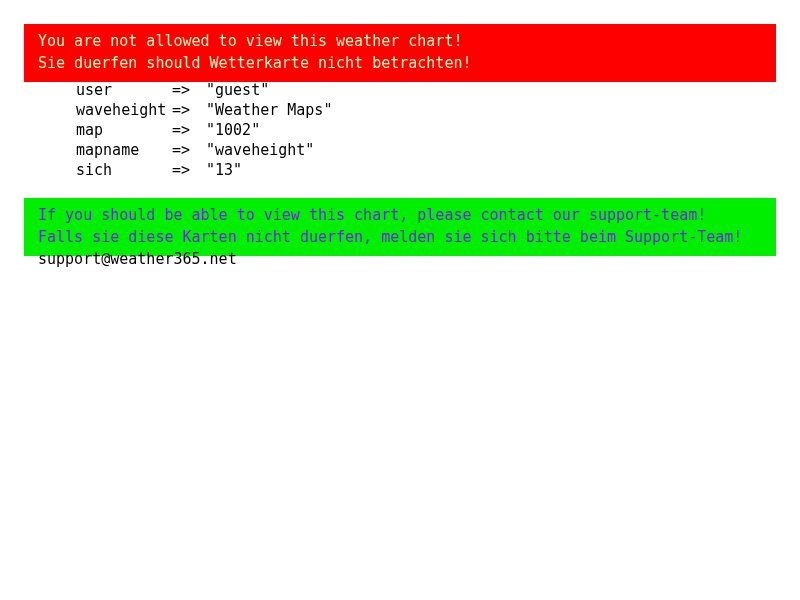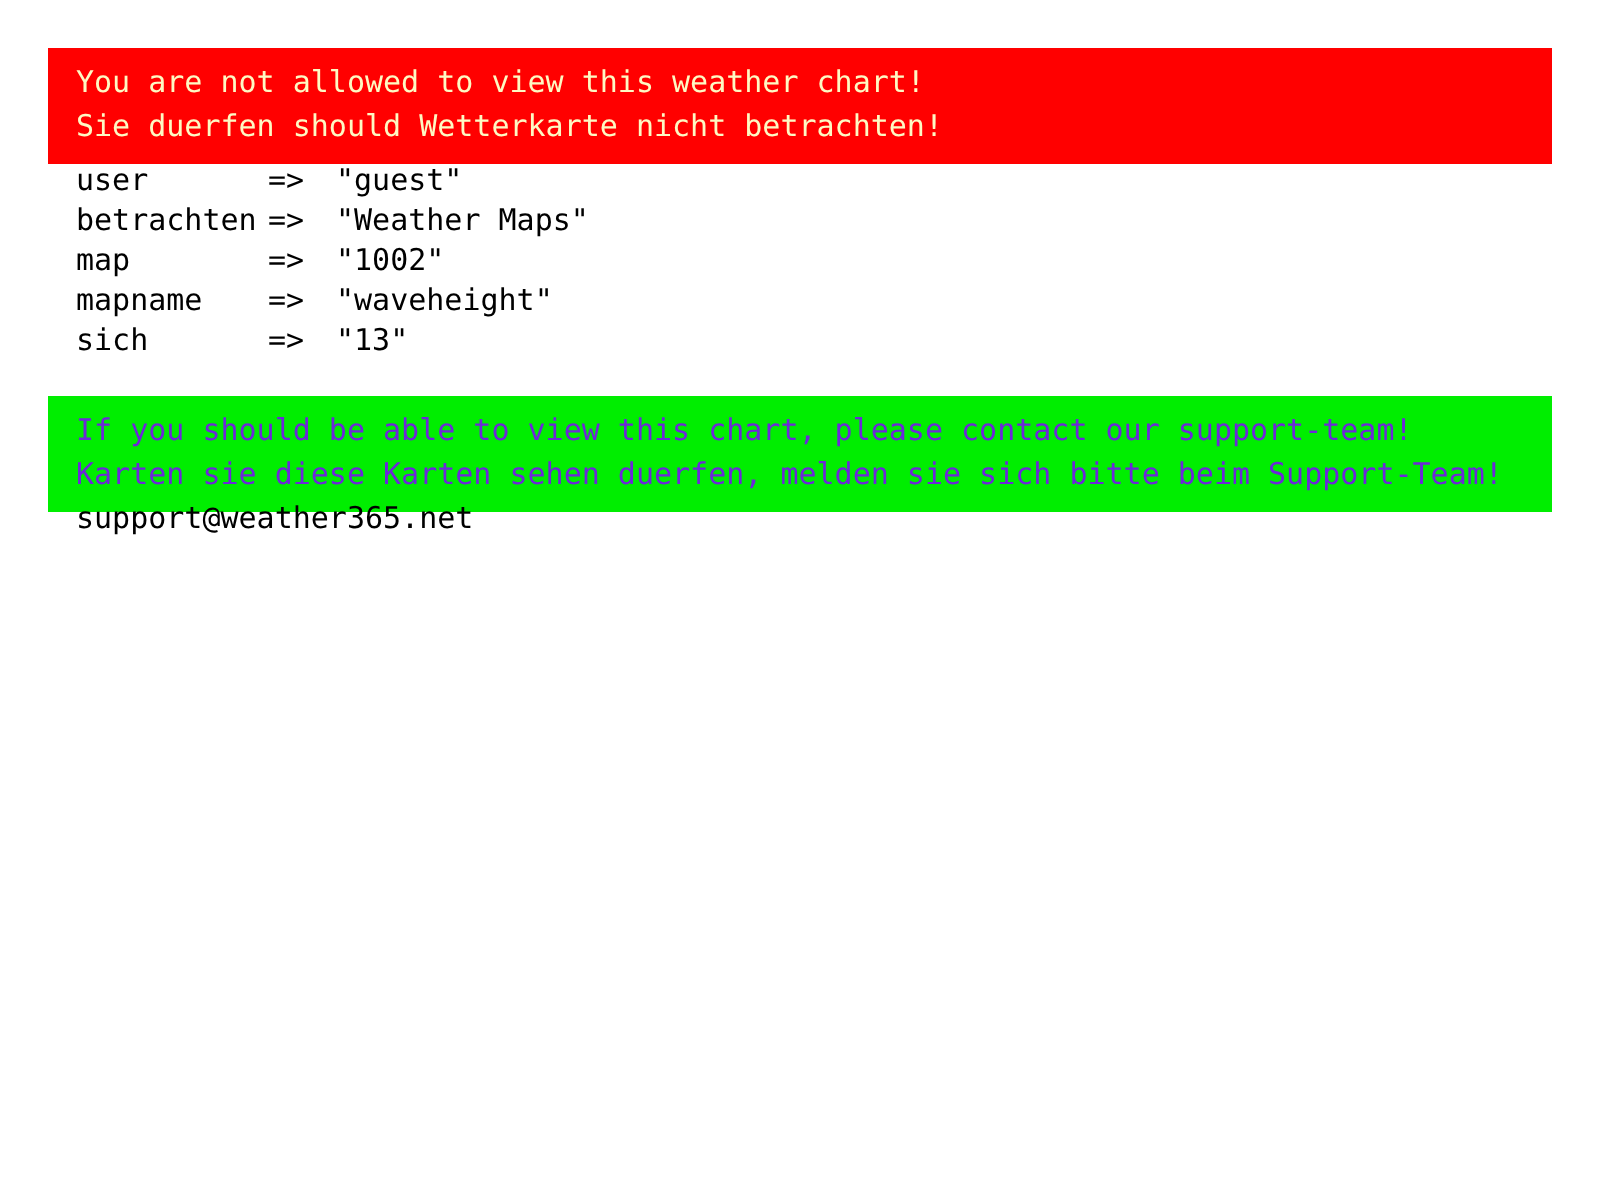--- a/index.html
+++ b/index.html
@@ -47,20 +47,21 @@
     position: absolute;
     left: 38px;
     top: 80px;
     line-height: 20px;
   }
   .param-row {
     display: flex;
     height: 20px;
     align-items: baseline;
     white-space: pre;
+    margin-left: 38px;
   }
   .param-key {
     display: inline-block;
     width: 96px;
   }
   .param-arrow {
     display: inline-block;
     width: 34px;
   }
   .param-val {
@@ -93,21 +94,21 @@
     <div class="banner-line">Sie duerfen should Wetterkarte nicht betrachten!</div>
   </div>
 
   <div class="params">
     <div class="param-row">
       <span class="param-key">user</span>
       <span class="param-arrow">=&gt;</span>
       <span class="param-val">"guest"</span>
     </div>
     <div class="param-row">
-      <span class="param-key">betrachten</span>
+      <span class="param-key">waveheight</span>
       <span class="param-arrow">=&gt;</span>
       <span class="param-val">"Weather Maps"</span>
     </div>
     <div class="param-row">
       <span class="param-key">map</span>
       <span class="param-arrow">=&gt;</span>
       <span class="param-val">"1002"</span>
     </div>
     <div class="param-row">
       <span class="param-key">mapname</span>
@@ -116,20 +117,20 @@
     </div>
     <div class="param-row">
       <span class="param-key">sich</span>
       <span class="param-arrow">=&gt;</span>
       <span class="param-val">"13"</span>
     </div>
   </div>
 
   <div class="banner banner-info">
     <div class="banner-line">If you should be able to view this chart, please contact our support-team!</div>
-    <div class="banner-line">Karten sie diese Karten sehen duerfen, melden sie sich bitte beim Support-Team!</div>
+    <div class="banner-line">Falls sie diese Karten nicht duerfen, melden sie sich bitte beim Support-Team!</div>
   </div>
 
   <div class="footer">
     <a class="contact" href="#">support@weather365.net</a>
   </div>
 
 </div>
 
 </body></html>

